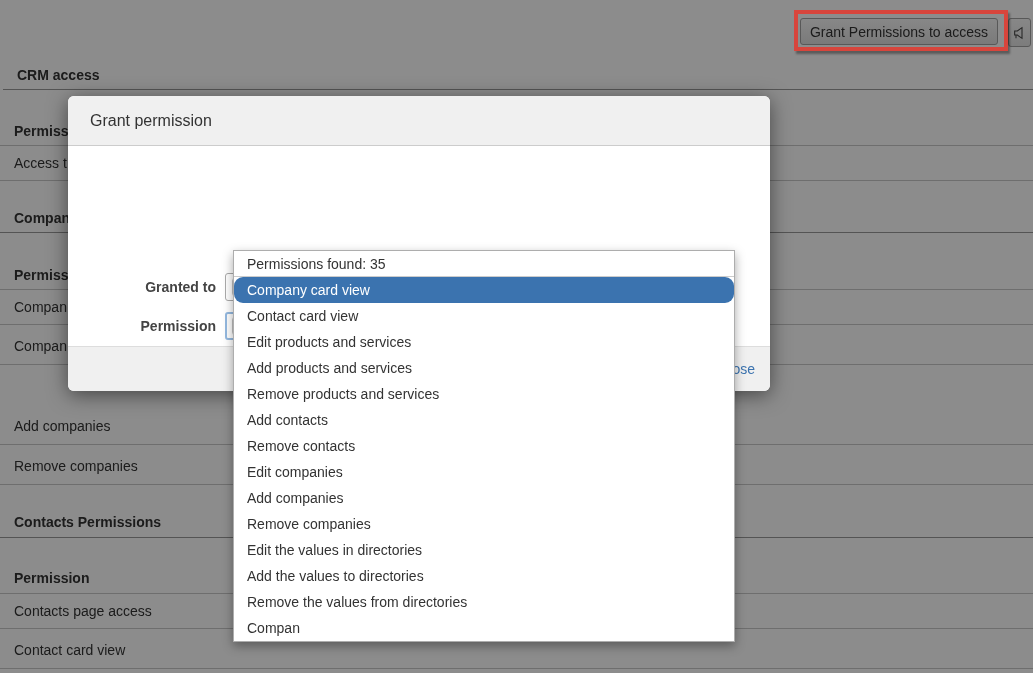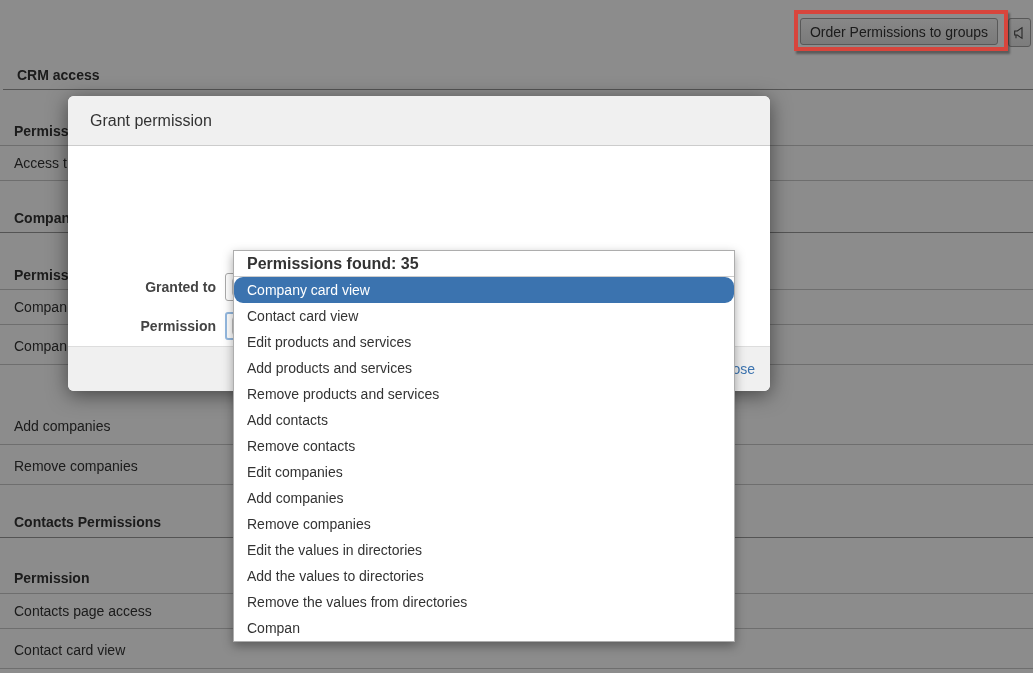--- a/index.html
+++ b/index.html
@@ -54,34 +54,34 @@
   .tri-down { width:0; height:0; border-left:4px solid transparent;
     border-right:4px solid transparent; border-top:5px solid #555; }
   .modal-footer { position:absolute; left:0; bottom:0; width:702px; height:45px;
     background:#f0f0f0; border-top:1px solid #ddd; border-radius:0 0 6px 6px;
     display:flex; align-items:center; justify-content:flex-end; padding-right:15px; }
   .close-link { color:#3b73af; font-size:14px; text-decoration:none; cursor:pointer; }
 
   
   .dropdown { position:absolute; left:233px; top:250px; width:502px; z-index:5;
     background:#fff; border:1px solid #adadad; box-shadow:0 4px 10px rgba(0,0,0,0.35); }
-  .dd-header { height:26px; line-height:26px; padding-left:13px; font-size:16px;
-    font-weight:bold; color:#333; border-bottom:1px solid #ccc; }
+  .dd-header { height:26px; line-height:26px; padding-left:13px; font-size:14px;
+    font-weight:normal; color:#333; border-bottom:1px solid #ccc; }
   .dd-list { list-style:none; }
   .dd-item { height:26px; line-height:26px; padding-left:13px; font-size:14px;
     color:#333; cursor:pointer; white-space:nowrap; }
   .dd-item.selected { background:#3b73af; color:#fff;border-radius:9px; }
 </style>
 </head>
 <body>
 
 <div class="screen">
 
   <div class="page">
-    <button class="toolbar-btn">Order Permissions to groups</button>
+    <button class="toolbar-btn">Grant Permissions to access</button>
     <span class="icon-btn">
       <svg width="16" height="16" viewBox="0 0 24 24" fill="none" stroke="#444" stroke-width="1.6">
         <path d="M15 4 L8 9 H4 V15 H8 L15 20 Z"></path>
         <path d="M6 15 L6 20"></path>
       </svg>
     </span>
 
     <div class="page-heading heading-rule" style="top:55px; height:35px; line-height:40px;">CRM access</div>
 
     <div class="bg-row col-header" style="top:108px; height:38px; line-height:46px;">Permiss</div>

